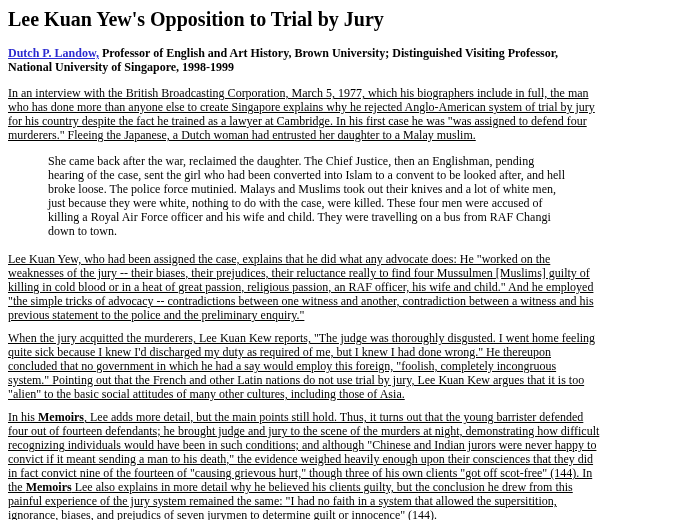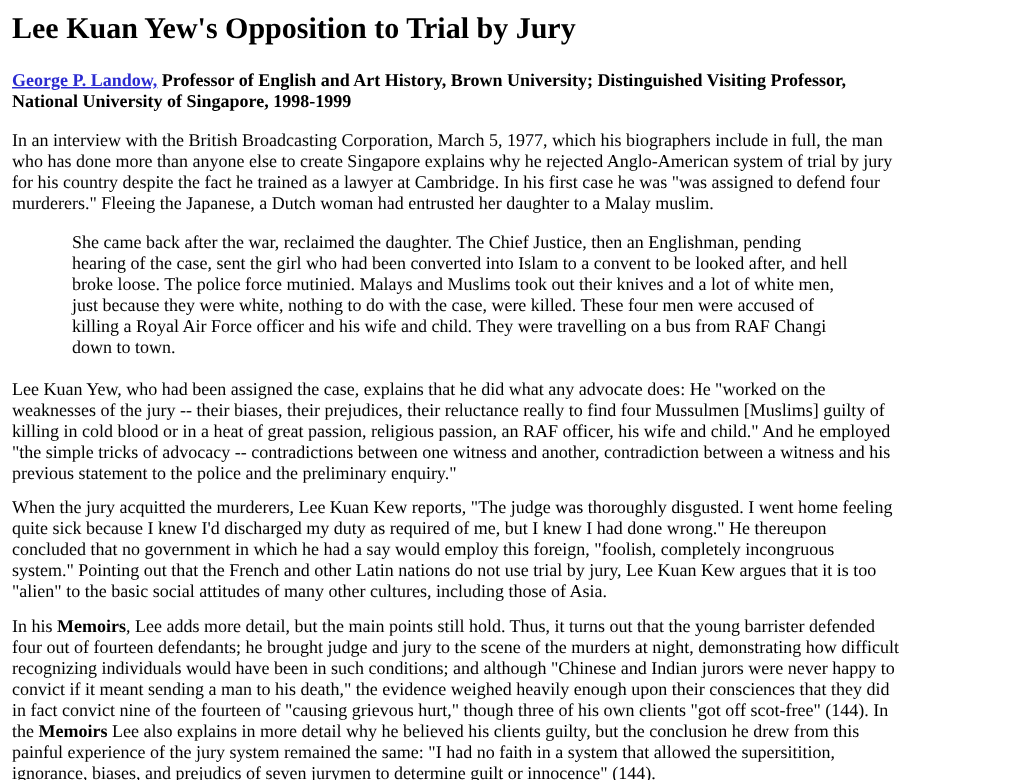--- a/index.html
+++ b/index.html
@@ -24,41 +24,41 @@
   p.byline {
     font-weight: bold;
     margin: 0 0 12px 0;
   }
   a.author-link {
     color: var(--link-color, #2b2bd0);
     text-decoration: underline;
     font-weight: bold;
     cursor: pointer;
   }
-  p.body-par { margin: 4px 0 9px 0; }
+  p.body-par { margin: 4px 0 9px 0; text-decoration: underline; }
   blockquote.quote {
     margin: 12px 28px 14px 40px;
   }
   h2.refs-heading {
     font-size: 19px;
     line-height: 17px;
     font-weight: bold;
     margin: 17px 0 12px 0;
   }
   b { font-weight: bold; }
 </style>
 </head>
 <body>
 
 <div class="doc">
 
   <h1 class="title">Lee Kuan Yew's Opposition to Trial by Jury</h1>
 
   <p class="byline">
-    <a class="author-link">George P. Landow,</a><span> Professor of English and Art History, Brown University; Distinguished Visiting Professor, National University of Singapore, 1998-1999</span>
+    <a class="author-link">Dutch P. Landow,</a><span> Professor of English and Art History, Brown University; Distinguished Visiting Professor, National University of Singapore, 1998-1999</span>
   </p>
 
   <p class="body-par"><span>In an interview with the British Broadcasting Corporation, March 5, 1977, which his biographers include in full, the man who has done more than anyone else to create Singapore explains why he rejected Anglo-American system of trial by jury for his country despite the fact he trained as a lawyer at Cambridge. In his first case he was "was assigned to defend four murderers." Fleeing the Japanese, a Dutch woman had entrusted her daughter to a Malay muslim.</span></p>
 
   <blockquote class="quote"><span>She came back after the war, reclaimed the daughter. The Chief Justice, then an Englishman, pending hearing of the case, sent the girl who had been converted into Islam to a convent to be looked after, and hell broke loose. The police force mutinied. Malays and Muslims took out their knives and a lot of white men, just because they were white, nothing to do with the case, were killed. These four men were accused of killing a Royal Air Force officer and his wife and child. They were travelling on a bus from RAF Changi down to town.</span></blockquote>
 
   <p class="body-par"><span>Lee Kuan Yew, who had been assigned the case, explains that he did what any advocate does: He "worked on the weaknesses of the jury -- their biases, their prejudices, their reluctance really to find four Mussulmen [Muslims] guilty of killing in cold blood or in a heat of great passion, religious passion, an RAF officer, his wife and child." And he employed "the simple tricks of advocacy -- contradictions between one witness and another, contradiction between a witness and his previous statement to the police and the preliminary enquiry."</span></p>
 
   <p class="body-par"><span>When the jury acquitted the murderers, Lee Kuan Kew reports, "The judge was thoroughly disgusted. I went home feeling quite sick because I knew I'd discharged my duty as required of me, but I knew I had done wrong." He thereupon concluded that no government in which he had a say would employ this foreign, "foolish, completely incongruous system." Pointing out that the French and other Latin nations do not use trial by jury, Lee Kuan Kew argues that it is too "alien" to the basic social attitudes of many other cultures, including those of Asia.</span></p>
 

